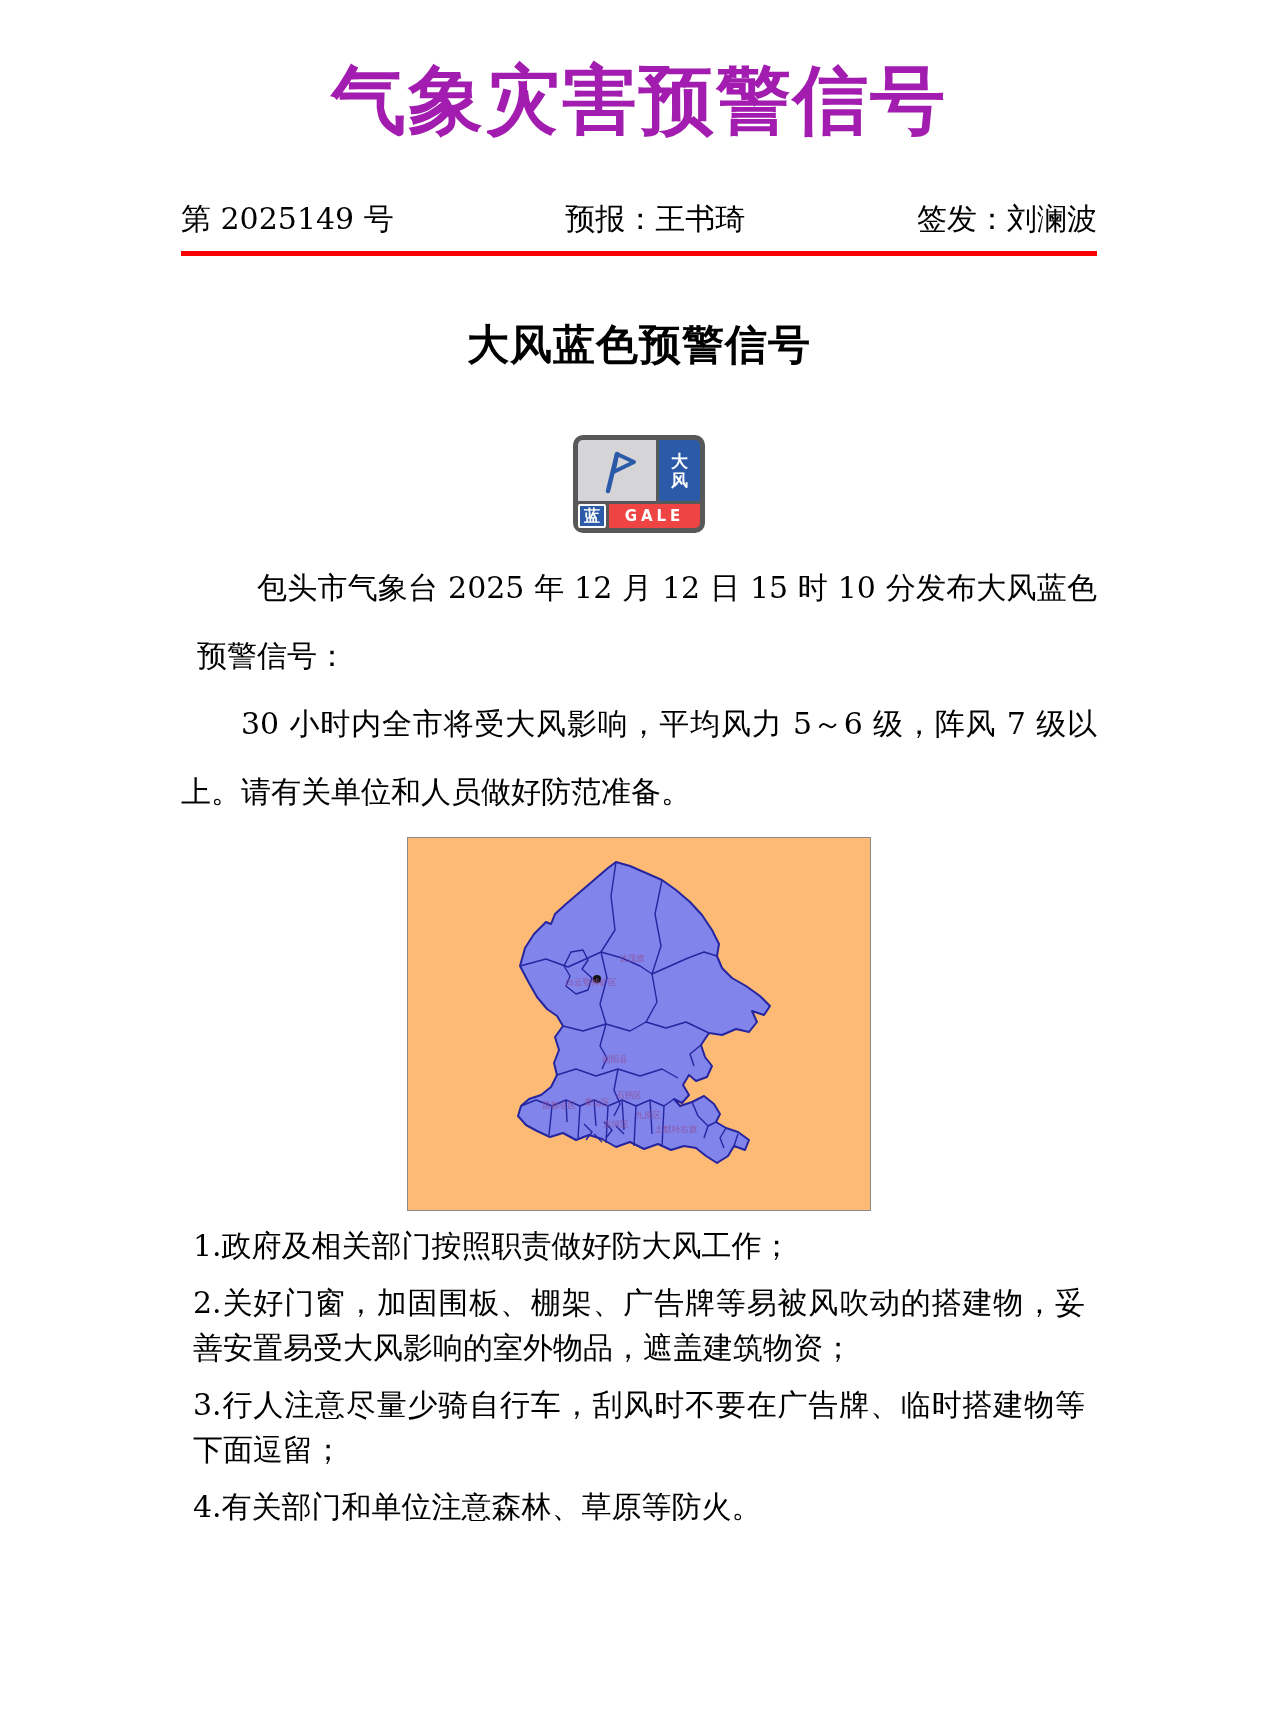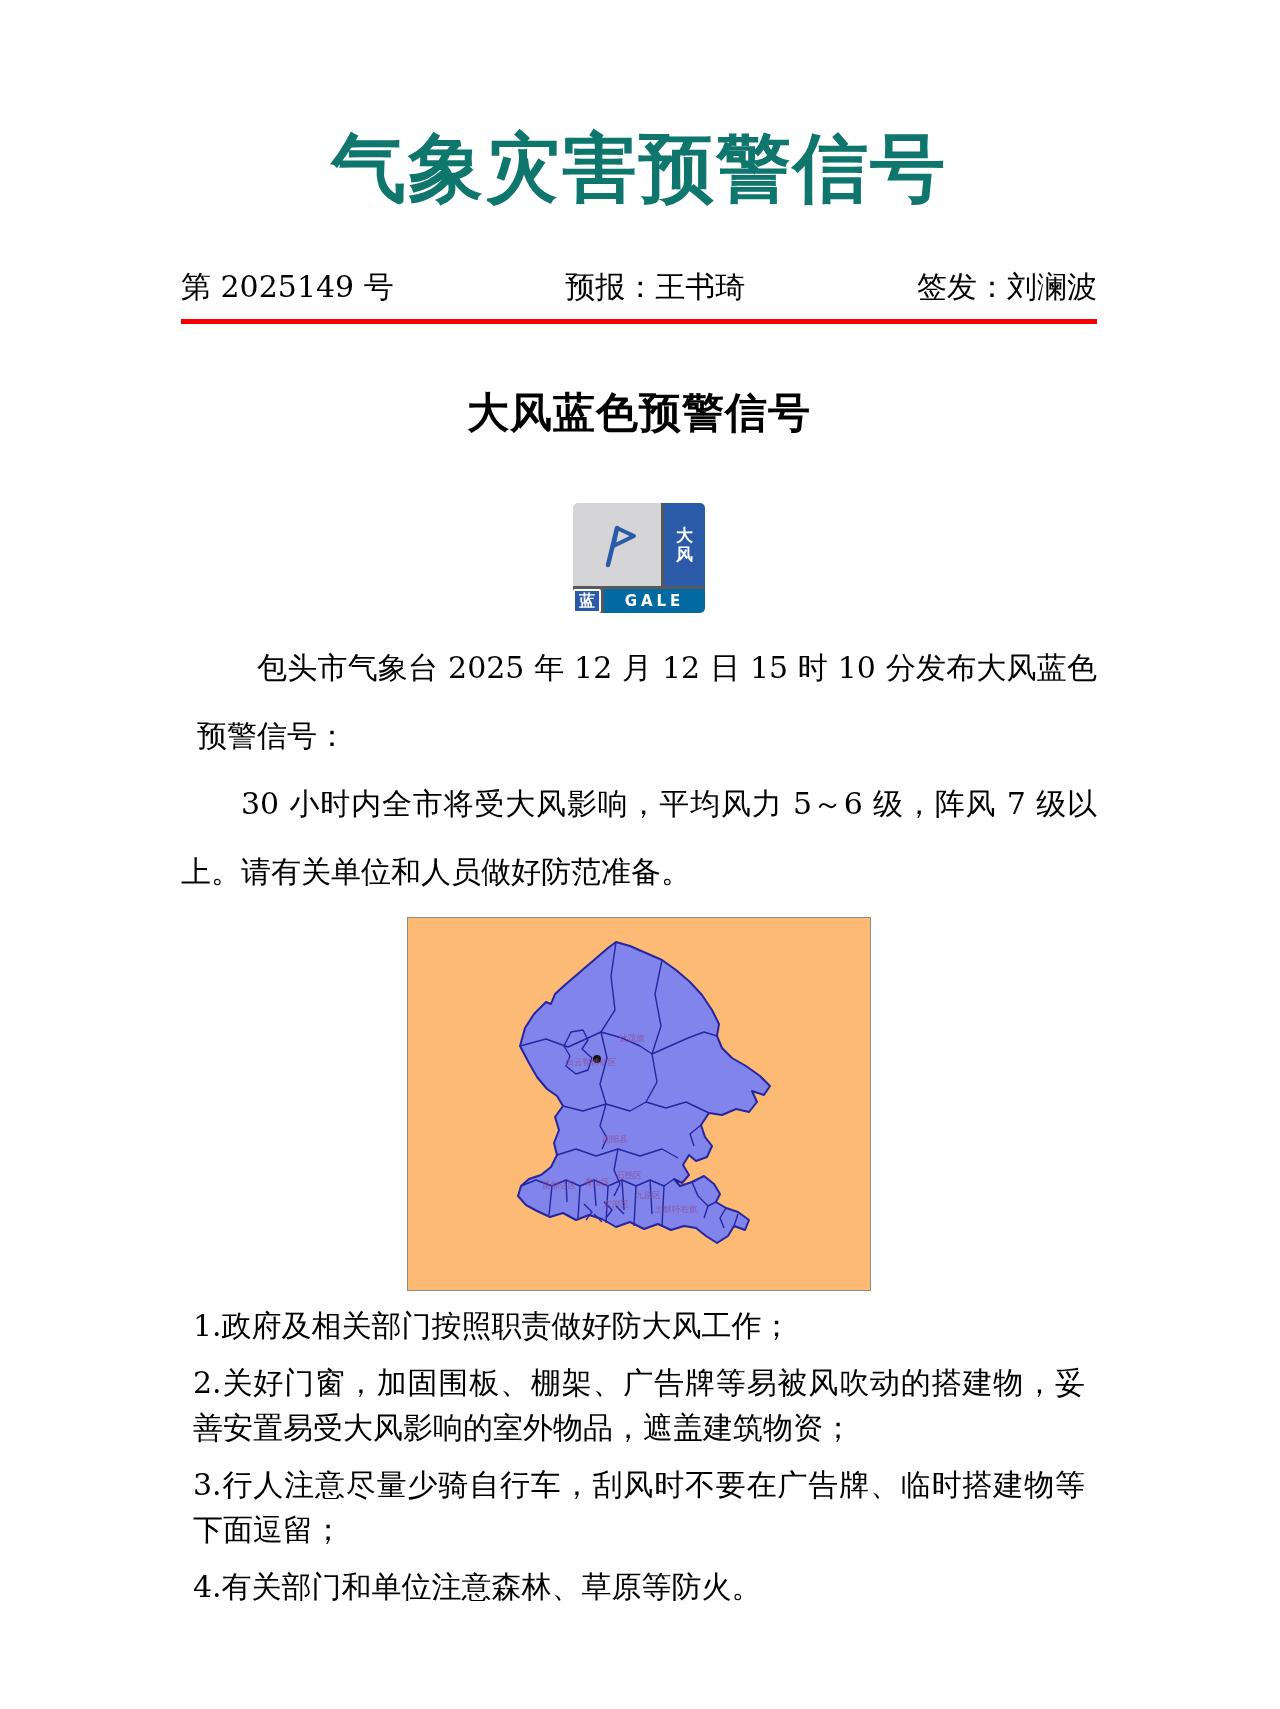--- a/index.html
+++ b/index.html
@@ -4,45 +4,45 @@
 <style>
   html, body { margin: 0; padding: 0; background: #ffffff; }
   body {
     width: 1280px; height: 1709px; overflow: hidden;
     font-family: "DejaVu Serif", "Liberation Serif", serif;
     color: #000;
   }
   .page { padding: 0 183px 0 181px; box-sizing: border-box; }
 
   .doc-title {
-    margin: 0; padding-top: 120px;
+    margin: 0; padding-top: 52px;
     font-size: 75px; line-height: 97px; font-weight: 700;
     text-align: center; letter-spacing: 2px;
-    color: #0f766e;
+    color: #a21caf;
   }
 
   .meta-row {
     margin-top: 52px;
     display: flex; justify-content: space-between; align-items: baseline;
     font-size: 30px; line-height: 36px; gap: 8px;
   }
 
   .red-divider { margin-top: 14px; height: 5px; background: #f80000; }
 
   .warning-heading {
     margin: 64px 0 0 0;
     font-size: 42px; line-height: 50px; font-weight: 700;
     text-align: center; letter-spacing: 1px;
   }
 
   
   .warn-icon {
-    width: 132px; height: 110px; margin: 65px auto 0;
+    width: 132px; height: 98px; margin: 65px auto 0;
     background: #57585a; border-radius: 10px;
-    box-sizing: border-box;
+    padding: 5px; box-sizing: border-box;
     display: grid; grid-template-columns: 1fr 41px; grid-template-rows: 1fr 24px;
     gap: 3px;
     font-family: "DejaVu Sans", "Liberation Sans", sans-serif;
   }
   .warn-icon .flag-cell {
     background: #d5d5d7; border-radius: 5px 0 0 0;
     display: flex; align-items: center; justify-content: center;
   }
   .warn-icon .type-cell {
     background: #2b5aa8; border-radius: 0 5px 0 0;
@@ -53,21 +53,21 @@
     line-height: 1.1; text-align: center; word-break: break-all;
   }
   .warn-icon .bottom-row { grid-column: 1 / 3; display: flex; gap: 3px; }
   .warn-icon .level-box {
     width: 24px; background: #2b5aa8; border: 2px solid #ffffff;
     border-radius: 2px; box-sizing: content-box;
     color: #fff; font-size: 16px; font-weight: 700;
     display: flex; align-items: center; justify-content: center;
   }
   .warn-icon .gale-bar {
-    flex: 1; background: #0369a1; border-radius: 0 0 5px 0;
+    flex: 1; background: #ef4444; border-radius: 0 0 5px 0;
     color: #fff; font-size: 15px; font-weight: 700; letter-spacing: 4px;
     display: flex; align-items: center; justify-content: center;
   }
 
   
   .body-par {
     margin: 0; font-size: 30px; line-height: 68px;
     text-align: justify; text-indent: 2em;
   }
   .body-par.first { margin-top: 21px; margin-left: 16px; }

